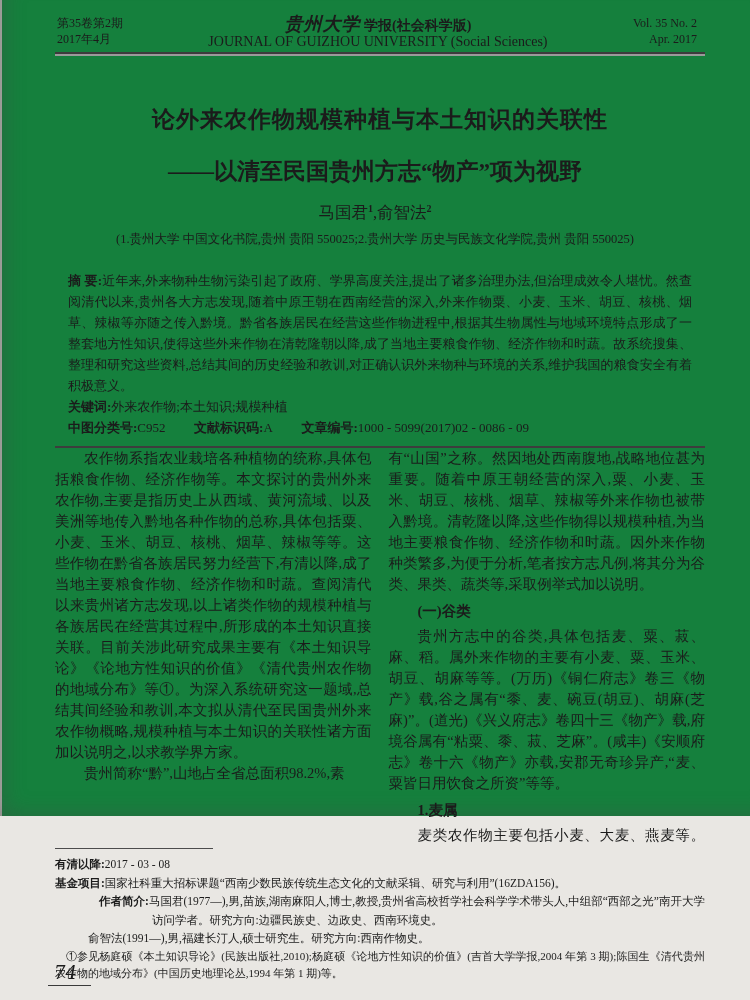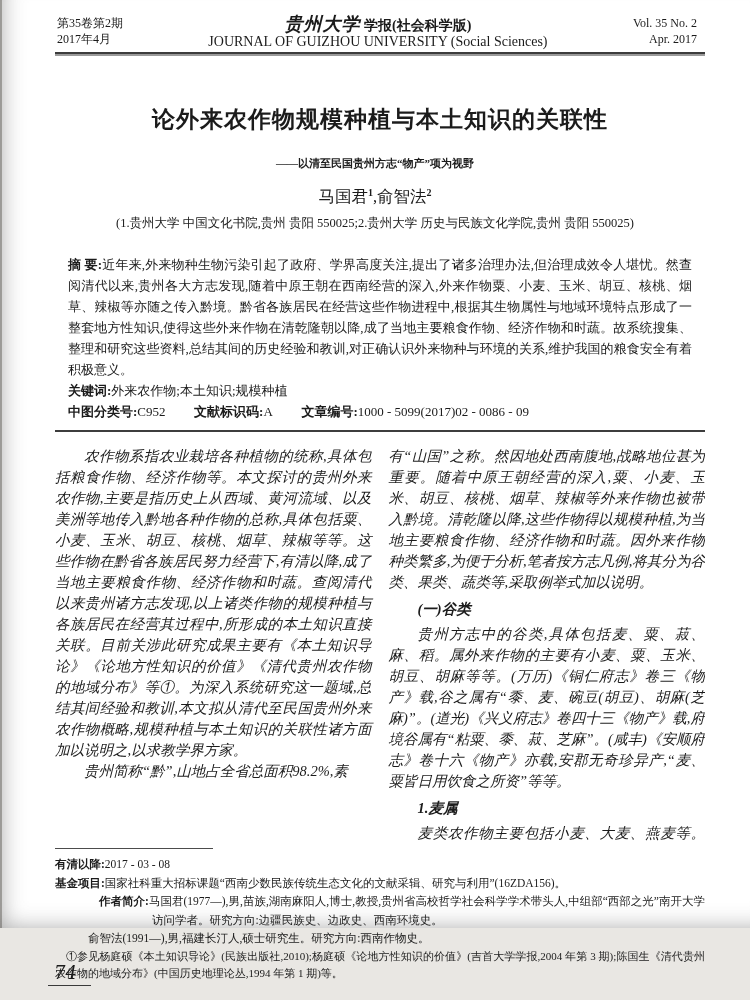--- a/index.html
+++ b/index.html
@@ -1,45 +1,45 @@
 <!DOCTYPE html>
 <html><head>
 <meta charset="utf-8">
 <style>
   html,body{margin:0;padding:0;width:750px;height:1000px;overflow:hidden;}
   body{background:#e9e7e3;font-family:"Liberation Serif","DejaVu Serif",serif;color:#1b1b1b;}
-  .page{position:relative;width:750px;height:928px;background:#ffffff;
+  .page{position:relative;width:750px;height:816px;background:#15803d;
         box-shadow:inset 14px -12px 22px -12px rgba(70,70,70,.45), inset 2px 0 0 #b8b6b2;}
   
   .hdr{display:flex;justify-content:space-between;align-items:flex-start;
        margin:0 53px 0 57px;padding-top:15px;font-size:12px;line-height:16px;}
   .hdr-left{text-align:left;white-space:nowrap;}
   .hdr-center{text-align:center;flex:1;}
   .hdr-right{text-align:right;white-space:nowrap;}
   .hdr-cn{font-size:14px;font-weight:bold;line-height:17px;}
   .brand{font-style:italic;font-size:18px;font-family:"DejaVu Serif",serif;letter-spacing:1px;}
   .hdr-en{font-size:14px;line-height:15px;}
   .rule-thick{margin:3px 45px 0 55px;height:4px;
               background:linear-gradient(#3c3c3c 0 45%,#9a9a9a 45% 100%);}
   
   .title{margin:44px 45px 0 55px;text-align:center;font-size:23px;font-weight:bold;
          letter-spacing:1px;line-height:40px;}
-  .subtitle{margin-top:16px;text-align:center;font-size:11px;font-weight:bold;}
+  .subtitle{margin-top:16px;text-align:center;font-size:23px;font-weight:bold;}
   .authors{margin-top:15px;text-align:center;font-size:16.5px;}
   .authors sup{font-size:10px;font-weight:bold;}
   .affil{margin-top:7px;text-align:center;font-size:12.5px;}
   
   .abstract{margin:22px 58px 0 68px;font-size:13px;line-height:21px;text-align:justify;}
   .abstract p{margin:0;}
   .lbl{font-weight:bold;}
   .meta-line .gap{margin-right:2.2em;}
   .rule-thin{margin:8px 45px 0 55px;height:1.5px;background:#3d3d3d;}
   
-  .columns{display:flex;gap:17px;margin:14px 45px 0 55px;height:398px;overflow:hidden;
-           font-size:14.5px;line-height:21px;text-align:justify;font-style:italic;}
+  .columns{display:flex;gap:17px;margin:0 45px 0 55px;height:398px;overflow:hidden;
+           font-size:14.5px;line-height:21px;text-align:justify;}
   .col{width:318px;}
   .col p{margin:0;}
   .col p.indent{text-indent:2em;}
   .col h2{margin:9px 0 7px;font-size:15.5px;font-weight:bold;text-indent:2em;}
   .col h3{margin:6px 0 4px;font-size:14.5px;font-weight:bold;text-indent:2em;}
   
   .footer{position:absolute;left:55px;right:45px;top:848px;font-size:11.5px;line-height:18.5px;}
   .foot-rule{width:158px;height:1px;background:#4c4c4c;margin-bottom:6px;}
   .fline{margin:0;text-align:justify;}
   .hang{padding-left:53px;text-indent:-53px;margin-left:44px;}

